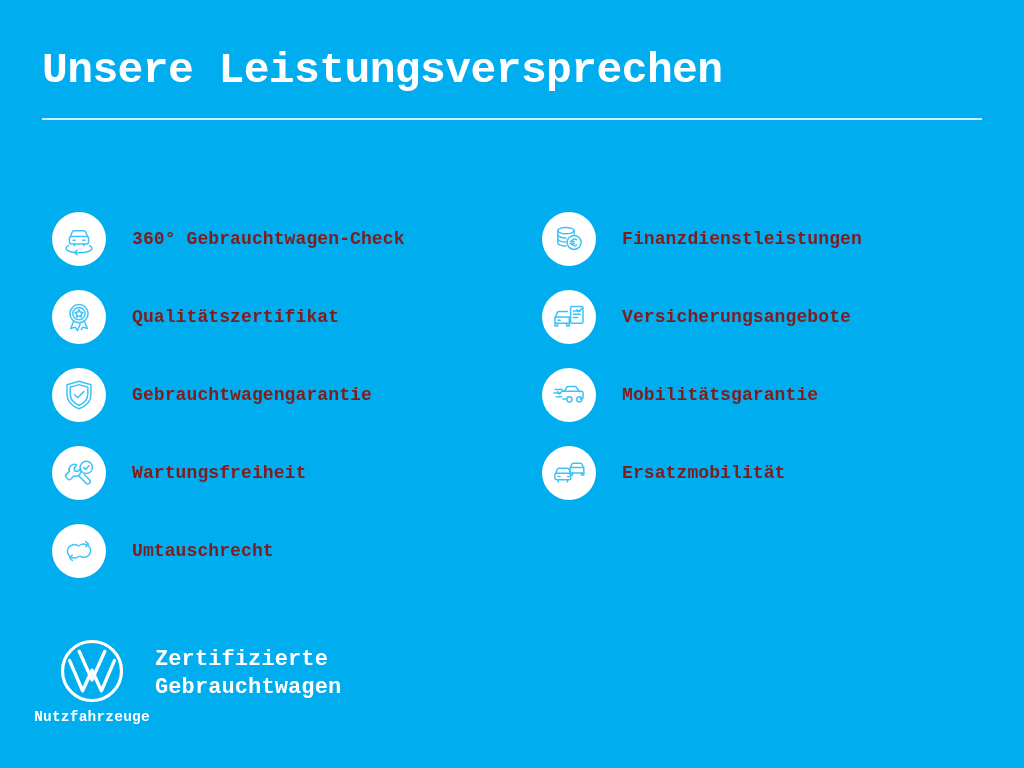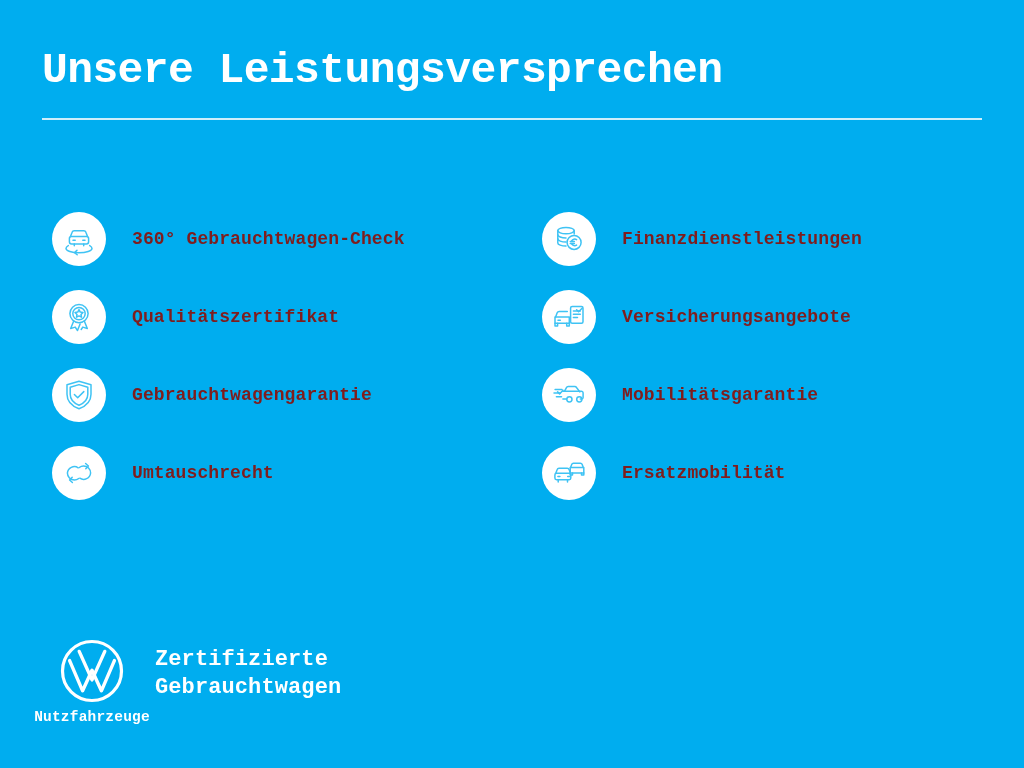--- a/index.html
+++ b/index.html
@@ -181,20 +181,31 @@
         <div class="badge">
           <svg viewBox="0 0 34 34" aria-hidden="true">
             <path d="M17 3.2l12 3.6v9.5c0 7-5 11.9-12 14.5-7-2.6-12-7.5-12-14.5V6.8z"></path>
             <path d="M17 6.6l8.8 2.6v7.1c0 5.2-3.7 8.9-8.8 10.9-5.1-2-8.8-5.7-8.8-10.9V9.2z"></path>
             <path d="M12.4 16.5l3.3 3.3 6.1-6.2"></path>
           </svg>
         </div>
         <div class="feature-label">Gebrauchtwagengarantie</div>
       </div>
 
+      <div class="feature">
+        <div class="badge">
+          <svg viewBox="0 0 34 34" aria-hidden="true">
+            <path d="M14.6 8.9a5.3 5.3 0 00-7.3 6.5l-3 3a2.3 2.3 0 000 3.2l1.4 1.4a2.3 2.3 0 003.2 0l3-3a5.3 5.3 0 006.5-7.3l-2.9 2.9-2.8-.5-.5-2.8z"></path>
+            <path d="M16.8 19.9l7.3 7.3a2.4 2.4 0 003.4-3.4l-5.1-5.1"></path>
+            <circle cx="24.3" cy="11.4" r="6.1"></circle>
+            <path d="M21.6 11.5l1.9 1.9 3.6-3.7"></path>
+          </svg>
+        </div>
+        <div class="feature-label">Wartungsfreiheit</div>
+      </div>
 
       <div class="feature">
         <div class="badge">
           <svg viewBox="0 0 34 34" aria-hidden="true">
             <path d="M16.2 11.8A7 7 0 005.4 17a7 7 0 007 7 7 7 0 004.3-1.5"></path>
             <path d="M10.2 21.3l-2.6 2.7 2.8 2.5"></path>
             <path d="M17.8 22.2A7 7 0 0028.6 17a7 7 0 00-7-7 7 7 0 00-4.3 1.5"></path>
             <path d="M23.8 12.7l2.6-2.7-2.8-2.5"></path>
           </svg>
         </div>

